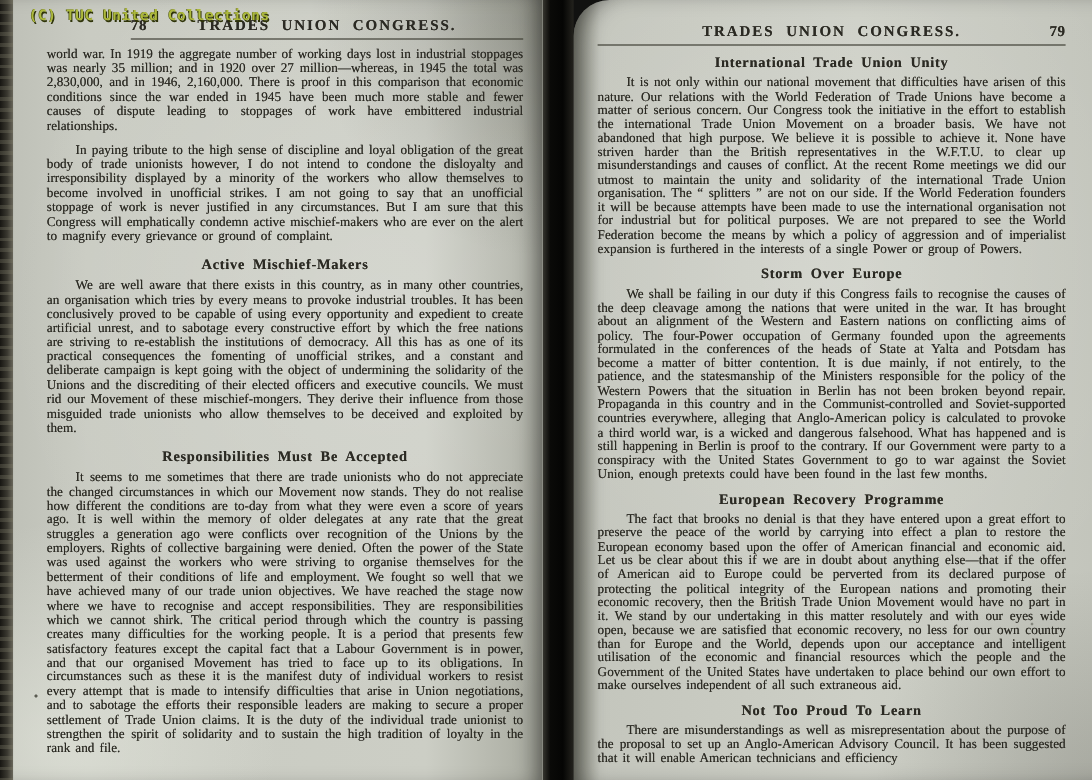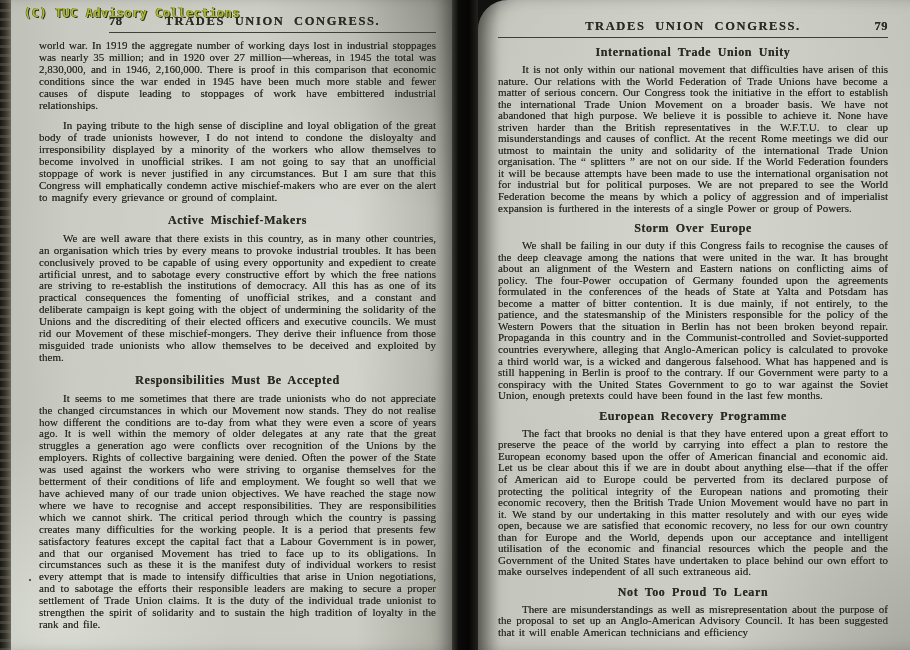--- a/index.html
+++ b/index.html
@@ -147,16 +147,16 @@
         <p class="indent">It is not only within our national movement that difficulties have arisen of this nature.  Our relations with the World Federation of Trade Unions have become a matter of serious concern.  Our Congress took the initiative in the effort to establish the international Trade Union Movement on a broader basis.  We have not abandoned that high purpose.  We believe it is possible to achieve it.  None have striven harder than the British representatives in the W.F.T.U. to clear up misunderstandings and causes of conflict.  At the recent Rome meetings we did our utmost to maintain the unity and solidarity of the international Trade Union organisation.  The “ splitters ” are not on our side.  If the World Federation founders it will be because attempts have been made to use the international organisation not for industrial but for political purposes.  We are not prepared to see the World Federation become the means by which a policy of aggression and of imperialist expansion is furthered in the interests of a single Power or group of Powers.</p>
         <h3>Storm Over Europe</h3>
         <p class="indent">We shall be failing in our duty if this Congress fails to recognise the causes of the deep cleavage among the nations that were united in the war. It has brought about an alignment of the Western and Eastern nations on conflicting aims of policy.  The four-Power occupation of Germany founded upon the agreements formulated in the conferences of the heads of State at Yalta and Potsdam has become a matter of bitter contention.  It is due mainly, if not entirely, to the patience, and the statesmanship of the Ministers responsible for the policy of the Western Powers that the situation in Berlin has not been broken beyond repair.  Propaganda in this country and in the Communist-controlled and Soviet-supported countries everywhere, alleging that Anglo-American policy is calculated to provoke a third world war, is a wicked and dangerous falsehood.  What has happened and is still happening in Berlin is proof to the contrary.  If our Government were party to a conspiracy with the United States Government to go to war against the Soviet Union, enough pretexts could have been found in the last few months.</p>
         <h3>European Recovery Programme</h3>
         <p class="indent">The fact that brooks no denial is that they have entered upon a great effort to preserve the peace of the world by carrying into effect a plan to restore the European economy based upon the offer of American financial and economic aid.  Let us be clear about this if we are in doubt about anything else—that if the offer of American aid to Europe could be perverted from its declared purpose of protecting the political integrity of the European nations and promoting their economic recovery, then the British Trade Union Movement would have no part in it.  We stand by our undertaking in this matter resolutely and with our eyes wide open, because we are satisfied that economic recovery, no less for our own country than for Europe and the World, depends upon our acceptance and intelligent utilisation of the economic and financial resources which the people and the Government of the United States have undertaken to place behind our own effort to make ourselves independent of all such extraneous aid.</p>
         <h3>Not Too Proud To Learn</h3>
         <p class="indent">There are misunderstandings as well as misrepresentation about the purpose of the proposal to set up an Anglo-American Advisory Council. It has been suggested that it will enable American technicians and efficiency</p>
       </div>
   </div>
 
-  <div class="watermark">(C) TUC Advisory Collections</div>
+  <div class="watermark">(C) TUC United Collections</div>
 
   <div class="noise"></div>
 </div>
 
 </body></html>

